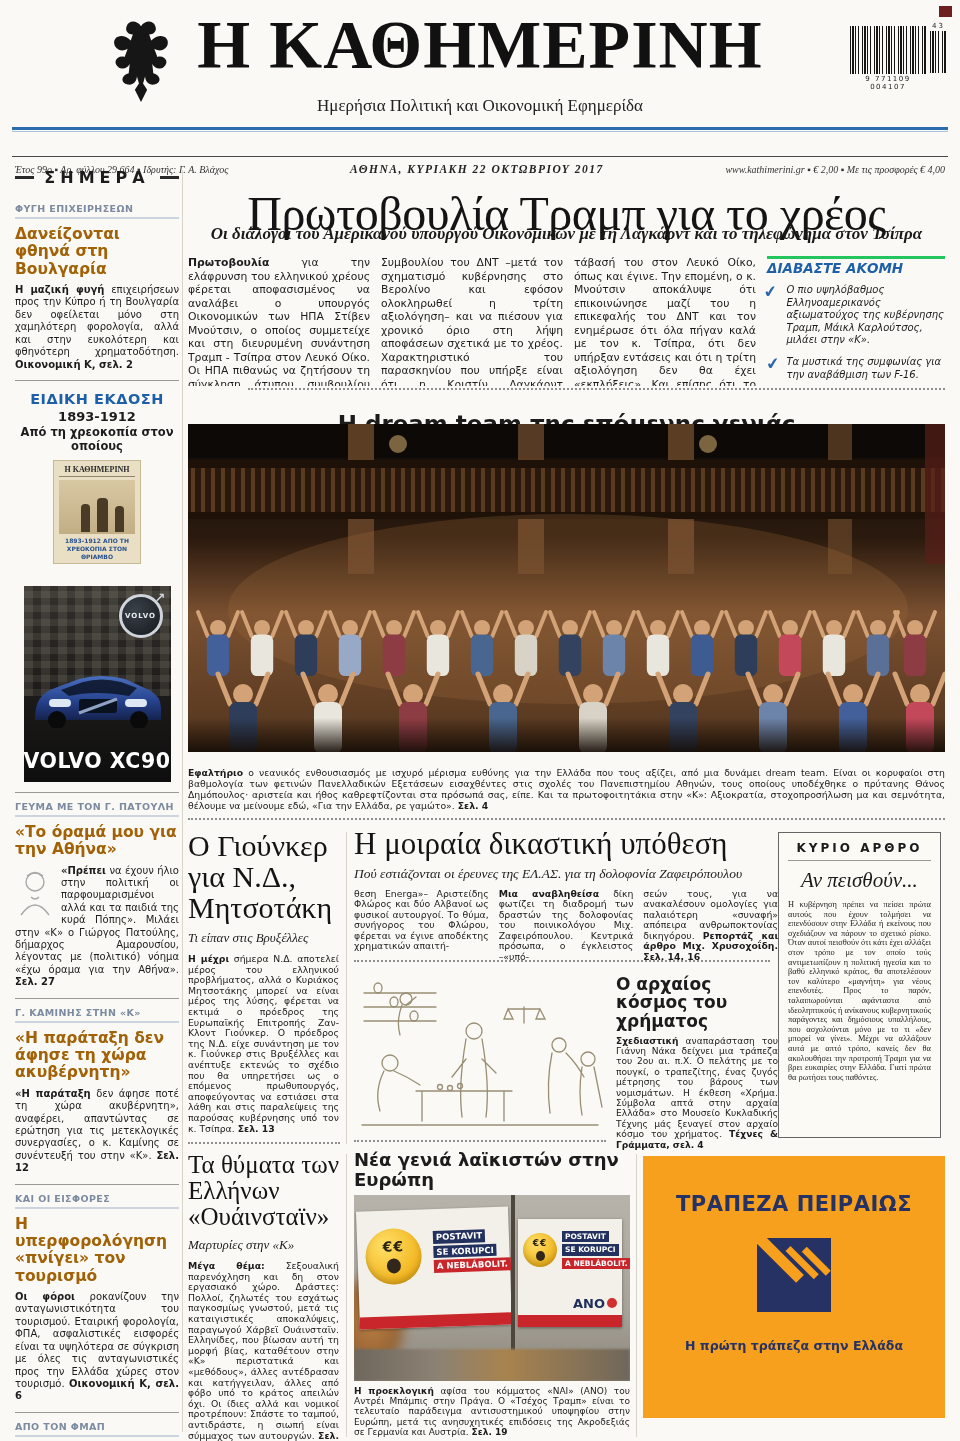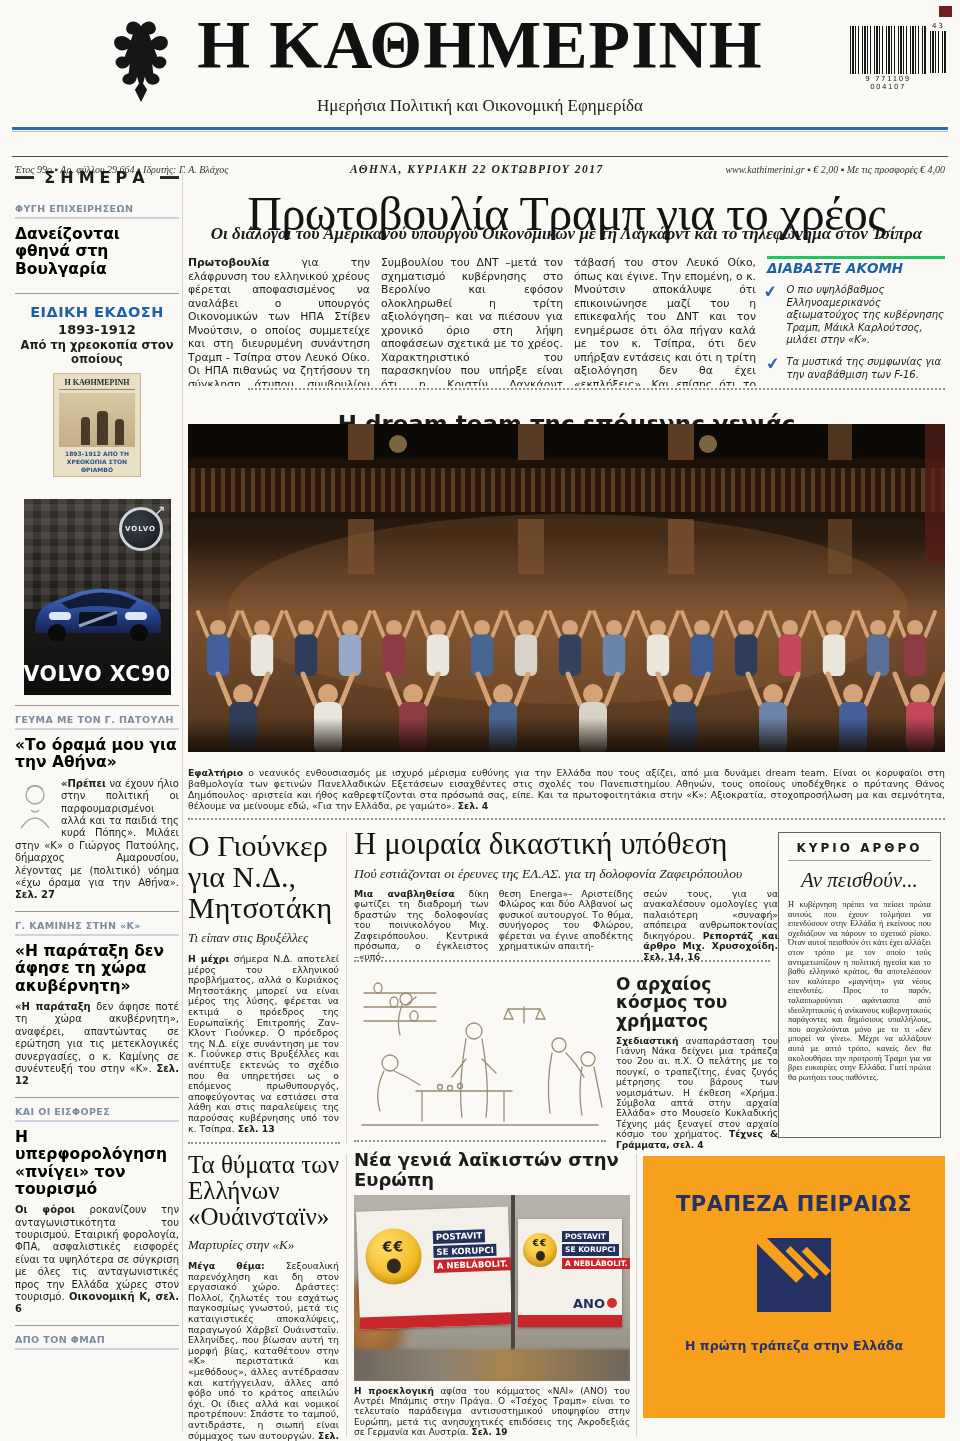--- a/index.html
+++ b/index.html
@@ -36,21 +36,21 @@
   
   .sidebar{left:15px;top:166px;width:164px;}
   .v-divider{left:182px;top:170px;height:1262px;width:1px;background:#d9d5ca;}
   .simera{display:flex;align-items:center;justify-content:center;gap:10px;
           font-size:16px;font-weight:600;letter-spacing:5px;margin:2px 0 8px;}
   .simera .dash{width:22px;height:3px;background:#2a2a2a;}
   .sb{padding:8px 0 9px;}
   .sb + .sb, .sp, .sb.bt{border-top:1px solid #9a9a94;}
   .kicker{font-size:9.5px;font-weight:700;color:#7c8ba0;letter-spacing:.4px;
           padding-bottom:3px;border-bottom:2px solid #ccd5df;margin-bottom:7px;}
-  .sb h3{margin:0 0 6px;font-size:15.5px;line-height:1.12;font-weight:700;color:#000000;}
+  .sb h3{margin:0 0 6px;font-size:15.5px;line-height:1.12;font-weight:700;color:#a16207;}
   .sb p{margin:0;font-size:10px;line-height:12.4px;}
   .sp{padding:10px 0;text-align:center;}
   .sp-label{font-size:14.5px;font-weight:800;color:#1d5fa8;letter-spacing:.5px;}
   .sp-years{font-size:13px;font-weight:800;margin-top:2px;}
   .sp-sub{font-size:11.5px;font-weight:700;margin-top:1px;}
   .cover{width:88px;height:104px;margin:7px auto 0;background:#e9dfc4;border:1px solid #c6b astyle892;
          border:1px solid #c6b892;padding:4px 5px;box-sizing:border-box;}
   .cover-mast{font-family:"Liberation Serif","DejaVu Serif",serif;font-weight:700;font-size:8px;
               border-bottom:1px solid #8f8568;padding-bottom:2px;color:#2a2a2a;text-align:center;white-space:nowrap;overflow:hidden;}
   .cover-photo{height:54px;margin-top:3px;background:linear-gradient(#d8c8a2,#c2ae85);position:relative;overflow:hidden;}
@@ -193,20 +193,25 @@
   <aside class="abs sidebar">
     <div class="simera">
       <span class="dash"></span>
       <span>ΣΗΜΕΡΑ</span>
       <span class="dash"></span>
     </div>
 
     <section class="sb">
       <div class="kicker">ΦΥΓΗ ΕΠΙΧΕΙΡΗΣΕΩΝ</div>
       <h3>Δανείζονται φθηνά στη Βουλγαρία</h3>
+      <p class="jt">
+        <b class="ld">Η μαζική φυγή</b>
+        <span>επιχειρήσεων προς την Κύπρο ή τη Βουλγαρία δεν οφείλεται μόνο στη χαμηλότερη φορολογία, αλλά και στην ευκολότερη και φθηνότερη χρηματοδότηση.</span>
+        <b class="rf">Οικονομική Κ, σελ. 2</b>
+      </p>
     </section>
 
     <section class="sp">
       <div class="sp-label">ΕΙΔΙΚΗ ΕΚΔΟΣΗ</div>
       <div class="sp-years">1893-1912</div>
       <div class="sp-sub">Από τη χρεοκοπία στον οποίους</div>
       <div class="cover">
         <div class="cover-mast">Η ΚΑΘΗΜΕΡΙΝΗ</div>
         <div class="cover-photo">
           <span class="sol" style="left:22px;height:28px;"></span>
@@ -403,25 +408,25 @@
         <span>σήμερα Ν.Δ. αποτελεί μέρος του ελληνικού προβλήματος, αλλά ο Κυριάκος Μητσοτάκης μπορεί να είναι μέρος της λύσης, φέρεται να εκτιμά ο πρόεδρος της Ευρωπαϊκής Επιτροπής Ζαν-Κλοντ Γιούνκερ. Ο πρόεδρος της Ν.Δ. είχε συνάντηση με τον κ. Γιούνκερ στις Βρυξέλλες και ανέπτυξε εκτενώς το σχέδιο που θα υπηρετήσει ως ο επόμενος πρωθυπουργός, αποφεύγοντας να εστιάσει στα λάθη και στις παραλείψεις της παρούσας κυβέρνησης υπό τον κ. Τσίπρα.</span>
         <b class="rf">Σελ. 13</b>
       </p>
     </div>
     <div class="vr" style="left:158px;"></div>
 
     <div class="court">
       <h2 class="h-serif">Η μοιραία δικαστική υπόθεση</h2>
       <div class="subhead-i">Πού εστιάζονται οι έρευνες της ΕΛ.ΑΣ. για τη δολοφονία Ζαφειρόπουλου</div>
       <div class="c-cols">
+        <p class="jt">θεση Energa»– Αριστείδης Φλώρος και δύο Αλβανοί ως φυσικοί αυτουργοί. Το θύμα, συνήγορος του Φλώρου, φέρεται να έγινε αποδέκτης χρηματικών απαιτή-</p>
         <p class="jt">
           <b class="ld">Μια αναβληθείσα</b>
           <span>δίκη φωτίζει τη διαδρομή των δραστών της δολοφονίας του ποινικολόγου Μιχ. Ζαφειρόπουλου. Κεντρικά πρόσωπα, ο έγκλειστος –«υπό-</span>
         </p>
-        <p class="jt">θεση Energa»– Αριστείδης Φλώρος και δύο Αλβανοί ως φυσικοί αυτουργοί. Το θύμα, συνήγορος του Φλώρου, φέρεται να έγινε αποδέκτης χρηματικών απαιτή-</p>
         <p class="jt">
           <span>σεών τους, για να ανακαλέσουν ομολογίες για παλαιότερη «συναφή» απόπειρα ανθρωποκτονίας δικηγόρου.</span>
           <b class="rf">Ρεπορτάζ και άρθρο Μιχ. Χρυσοχοΐδη. Σελ. 14, 16</b>
         </p>
       </div>
       <div class="c-low">
         <svg class="sketch" viewBox="0 0 252 166">
           <g fill="none" stroke="#8f8266" stroke-width="1.3" opacity=".9" stroke-linecap="round">
             <path d="M10,18 h72 M10,32 h72 M10,46 h72"></path>
             <ellipse cx="24" cy="13" rx="4" ry="5"></ellipse>

